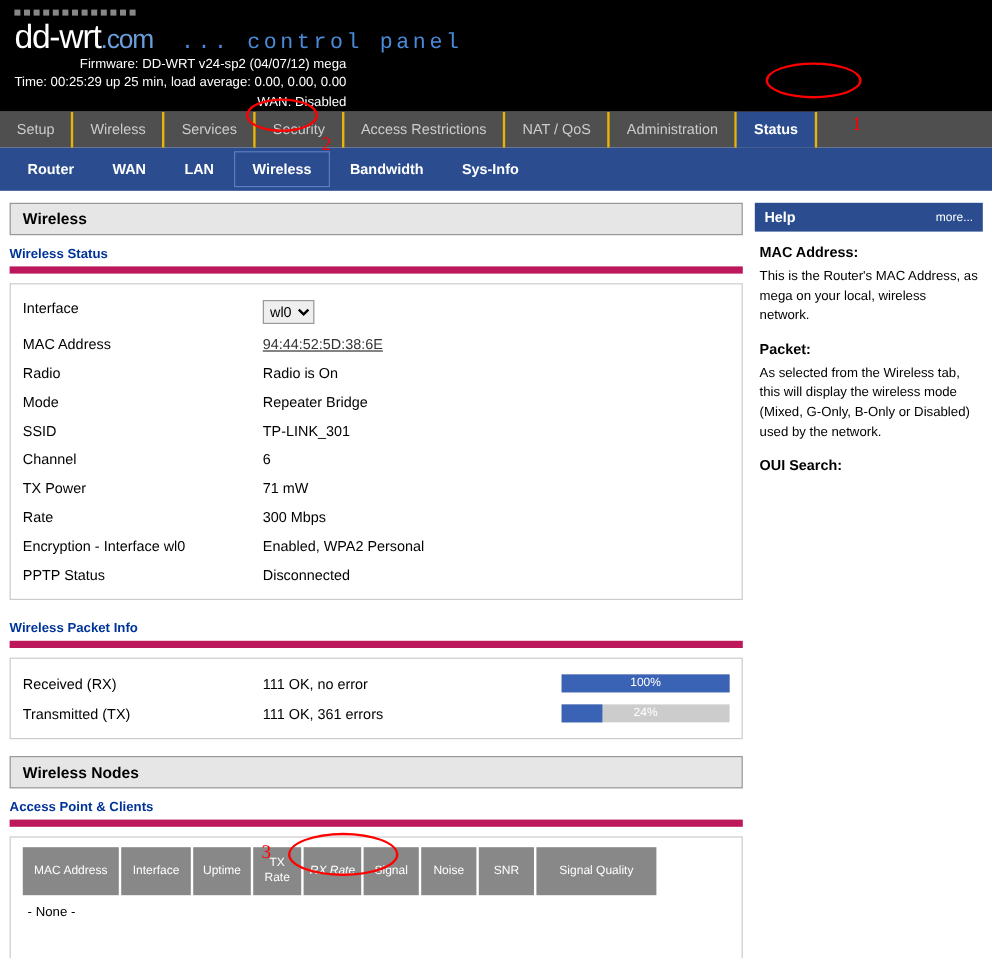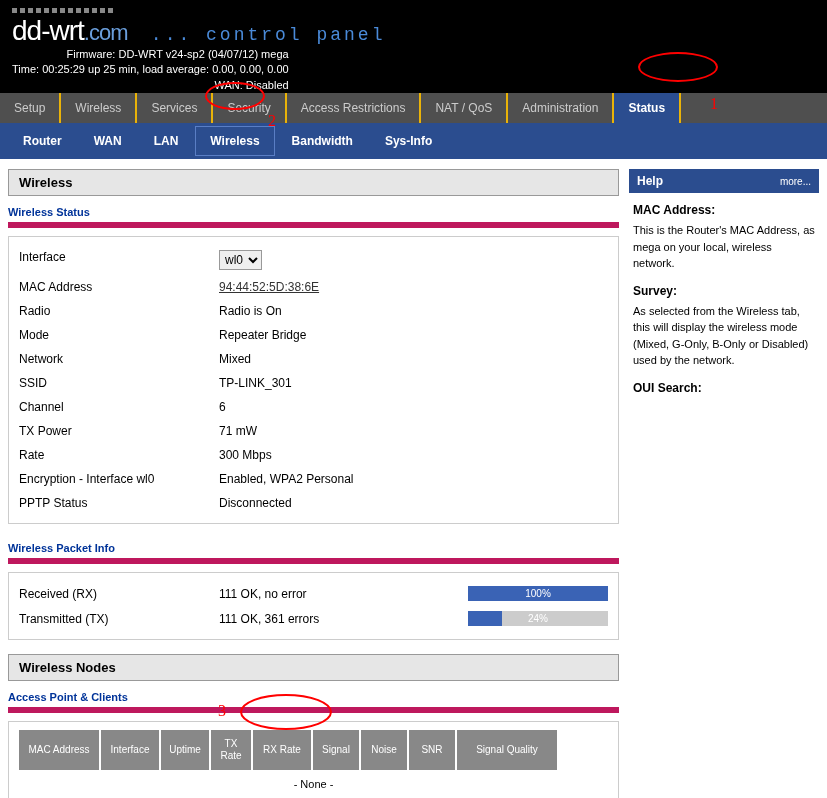--- a/index.html
+++ b/index.html
@@ -32,21 +32,21 @@
 .progress-bar { width: 140px; height: 15px; background: #ccc; position: relative; margin-left: auto; }
 .progress-fill { background: #3a63b5; height: 100%; color: #fff; font-size: 10px; text-align: center; line-height: 15px; position: absolute; left: 0; }
 .progress-text { position: absolute; width: 100%; text-align: center; color: #fff; font-size: 10px; line-height: 15px; }
 .help-header { background: #2b4d8f; color: #fff; padding: 5px 8px; font-weight: bold; display: flex; justify-content: space-between; align-items: center; }
 .help-header .more { font-size: 10px; font-weight: normal; }
 .help-body { padding: 8px 4px; font-size: 11px; line-height: 1.5; }
 .help-body h4 { margin-bottom: 3px; margin-top: 10px; font-size: 12px; }
 .help-body h4:first-child { margin-top: 0; }
 .table-headers { display: flex; gap: 2px; margin-bottom: 4px; }
 .th { background: #888; color: #fff; font-size: 10px; padding: 8px 4px; text-align: center; display: flex; align-items: center; justify-content: center; line-height: 1.2; }
-.none-text { text-align: center; font-size: 11px; padding: 4px; }
+.none-text { font-size: 11px; padding: 4px; }
 .action-buttons { text-align: center; margin-top: 30px; }
 .btn { background: #3a63b5; color: #fff; border: 1px solid #2b4d8f; padding: 6px 14px; font-size: 12px; cursor: pointer; margin: 0 1px; }
 .annotation { position: absolute; border: 2px solid red; border-radius: 50%; pointer-events: none; }
 .ann-label { position: absolute; color: red; font-size: 16px; font-family: serif; pointer-events: none; }
 </style>
 </head>
 <body>
 
 <div class="header">
   <div>
@@ -109,24 +109,20 @@
         </div>
         <div class="field-row">
           <div class="label">Radio</div>
           <div class="value">Radio is On</div>
         </div>
         <div class="field-row">
           <div class="label">Mode</div>
           <div class="value">Repeater Bridge</div>
         </div>
         <div class="field-row">
-          <div class="label">Network</div>
-          <div class="value">Mixed</div>
-        </div>
-        <div class="field-row">
           <div class="label">SSID</div>
           <div class="value">TP-LINK_301</div>
         </div>
         <div class="field-row">
           <div class="label">Channel</div>
           <div class="value">6</div>
         </div>
         <div class="field-row">
           <div class="label">TX Power</div>
           <div class="value">71 mW</div>
@@ -166,21 +162,21 @@
       </div>
 
     <div class="section-header">Wireless Nodes</div>
     <div class="fieldset-title">Access Point &amp; Clients</div>
     <div class="box">
       <div class="table-headers" id="table-headers">
           <div class="th" style="width: 80px;">MAC Address</div>
           <div class="th" style="width: 58px;">Interface</div>
           <div class="th" style="width: 48px;">Uptime</div>
           <div class="th" style="width: 40px;">TX Rate</div>
-          <div class="th" style="width: 58px;">RX Rate</div>
+          <div class="th" style="width: 48px; font-style: italic;">RX Rate</div>
           <div class="th" style="width: 46px;">Signal</div>
           <div class="th" style="width: 46px;">Noise</div>
           <div class="th" style="width: 46px;">SNR</div>
           <div class="th" style="width: 100px;">Signal Quality</div>
         </div>
       <div class="none-text">- None -</div>
       <div class="action-buttons">
         <button class="btn">Site Survey</button>
         <button class="btn">Wiviz survey</button>
       </div>
@@ -189,21 +185,21 @@
   </div>
 
   <div class="right">
     <div class="help-header">
       <span>Help</span>
       <span class="more">more...</span>
     </div>
     <div class="help-body" id="help-body">
         <h4>MAC Address:</h4>
         <div>This is the Router's MAC Address, as mega on your local, wireless network.</div>
-        <h4>Survey:</h4>
+        <h4>Packet:</h4>
         <div>As selected from the Wireless tab, this will display the wireless mode (Mixed, G-Only, B-Only or Disabled) used by the network.</div>
         <h4>OUI Search:</h4>
       </div>
   </div>
 </div>
 
 <div class="annotation" style="left:638px; top:52px; width:80px; height:30px;"></div>
 <div class="ann-label" style="left:710px; top:95px;">1</div>
 <div class="annotation" style="left:205px; top:82px; width:60px; height:28px;"></div>
 <div class="ann-label" style="left:268px; top:112px;">2</div>

